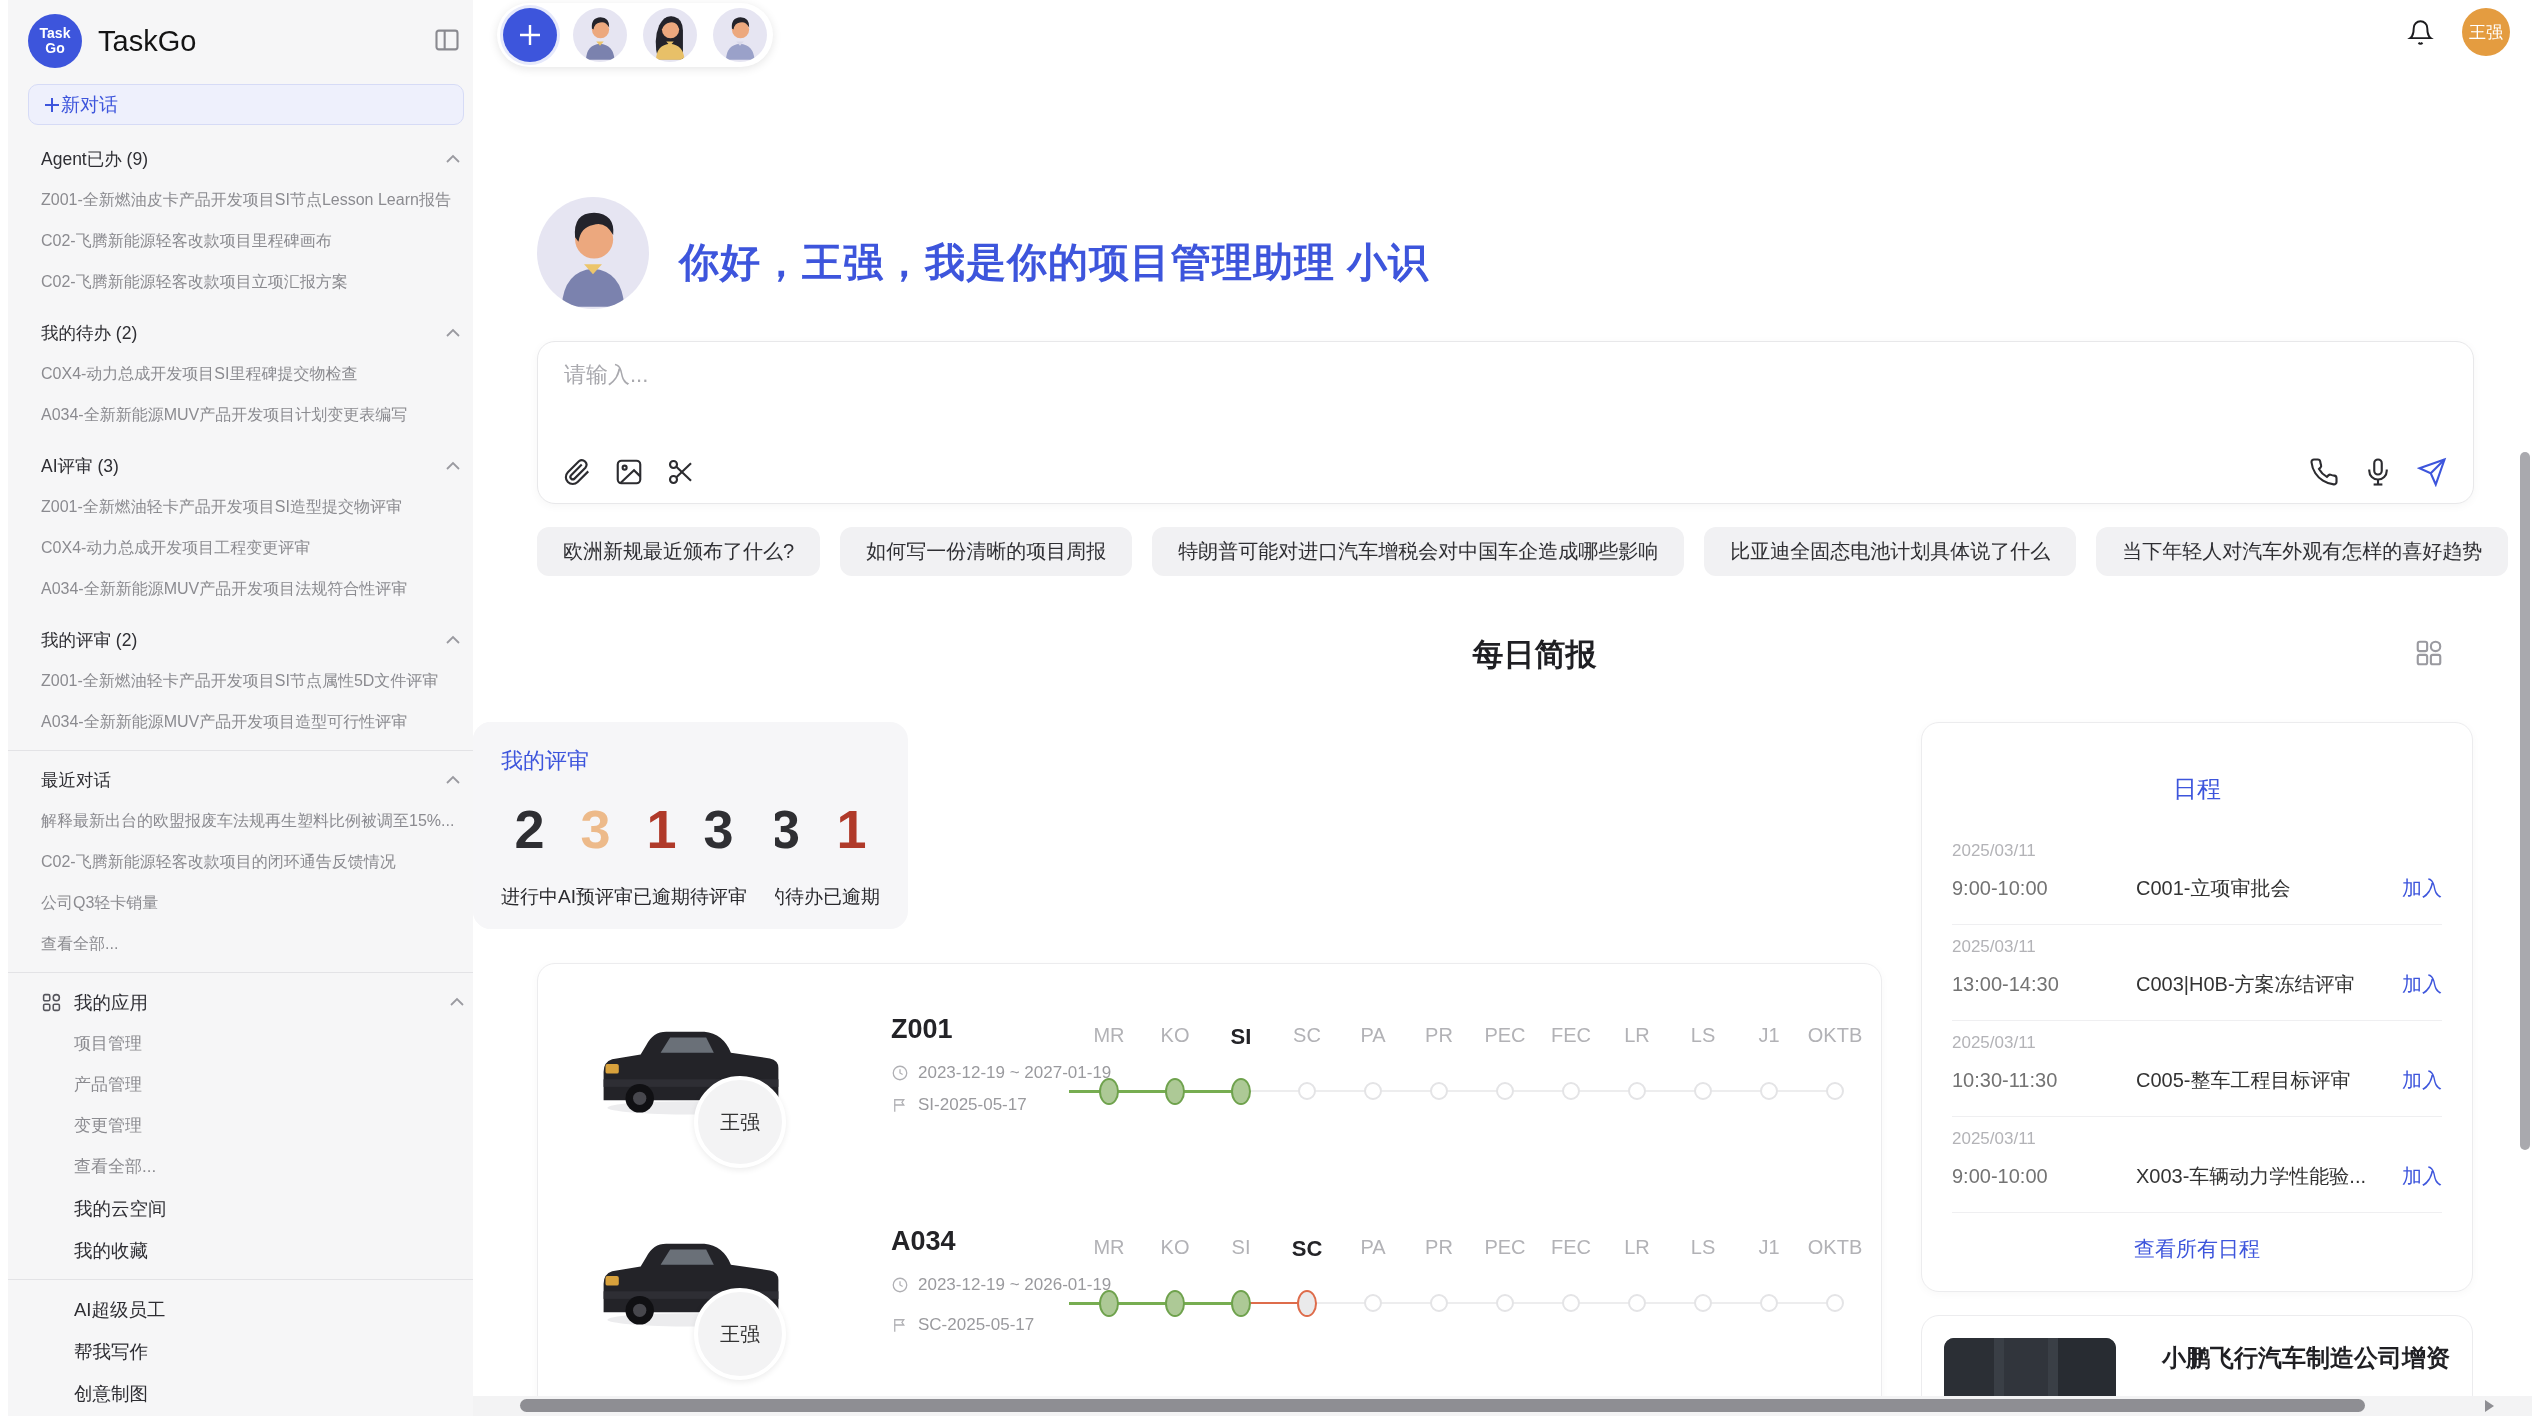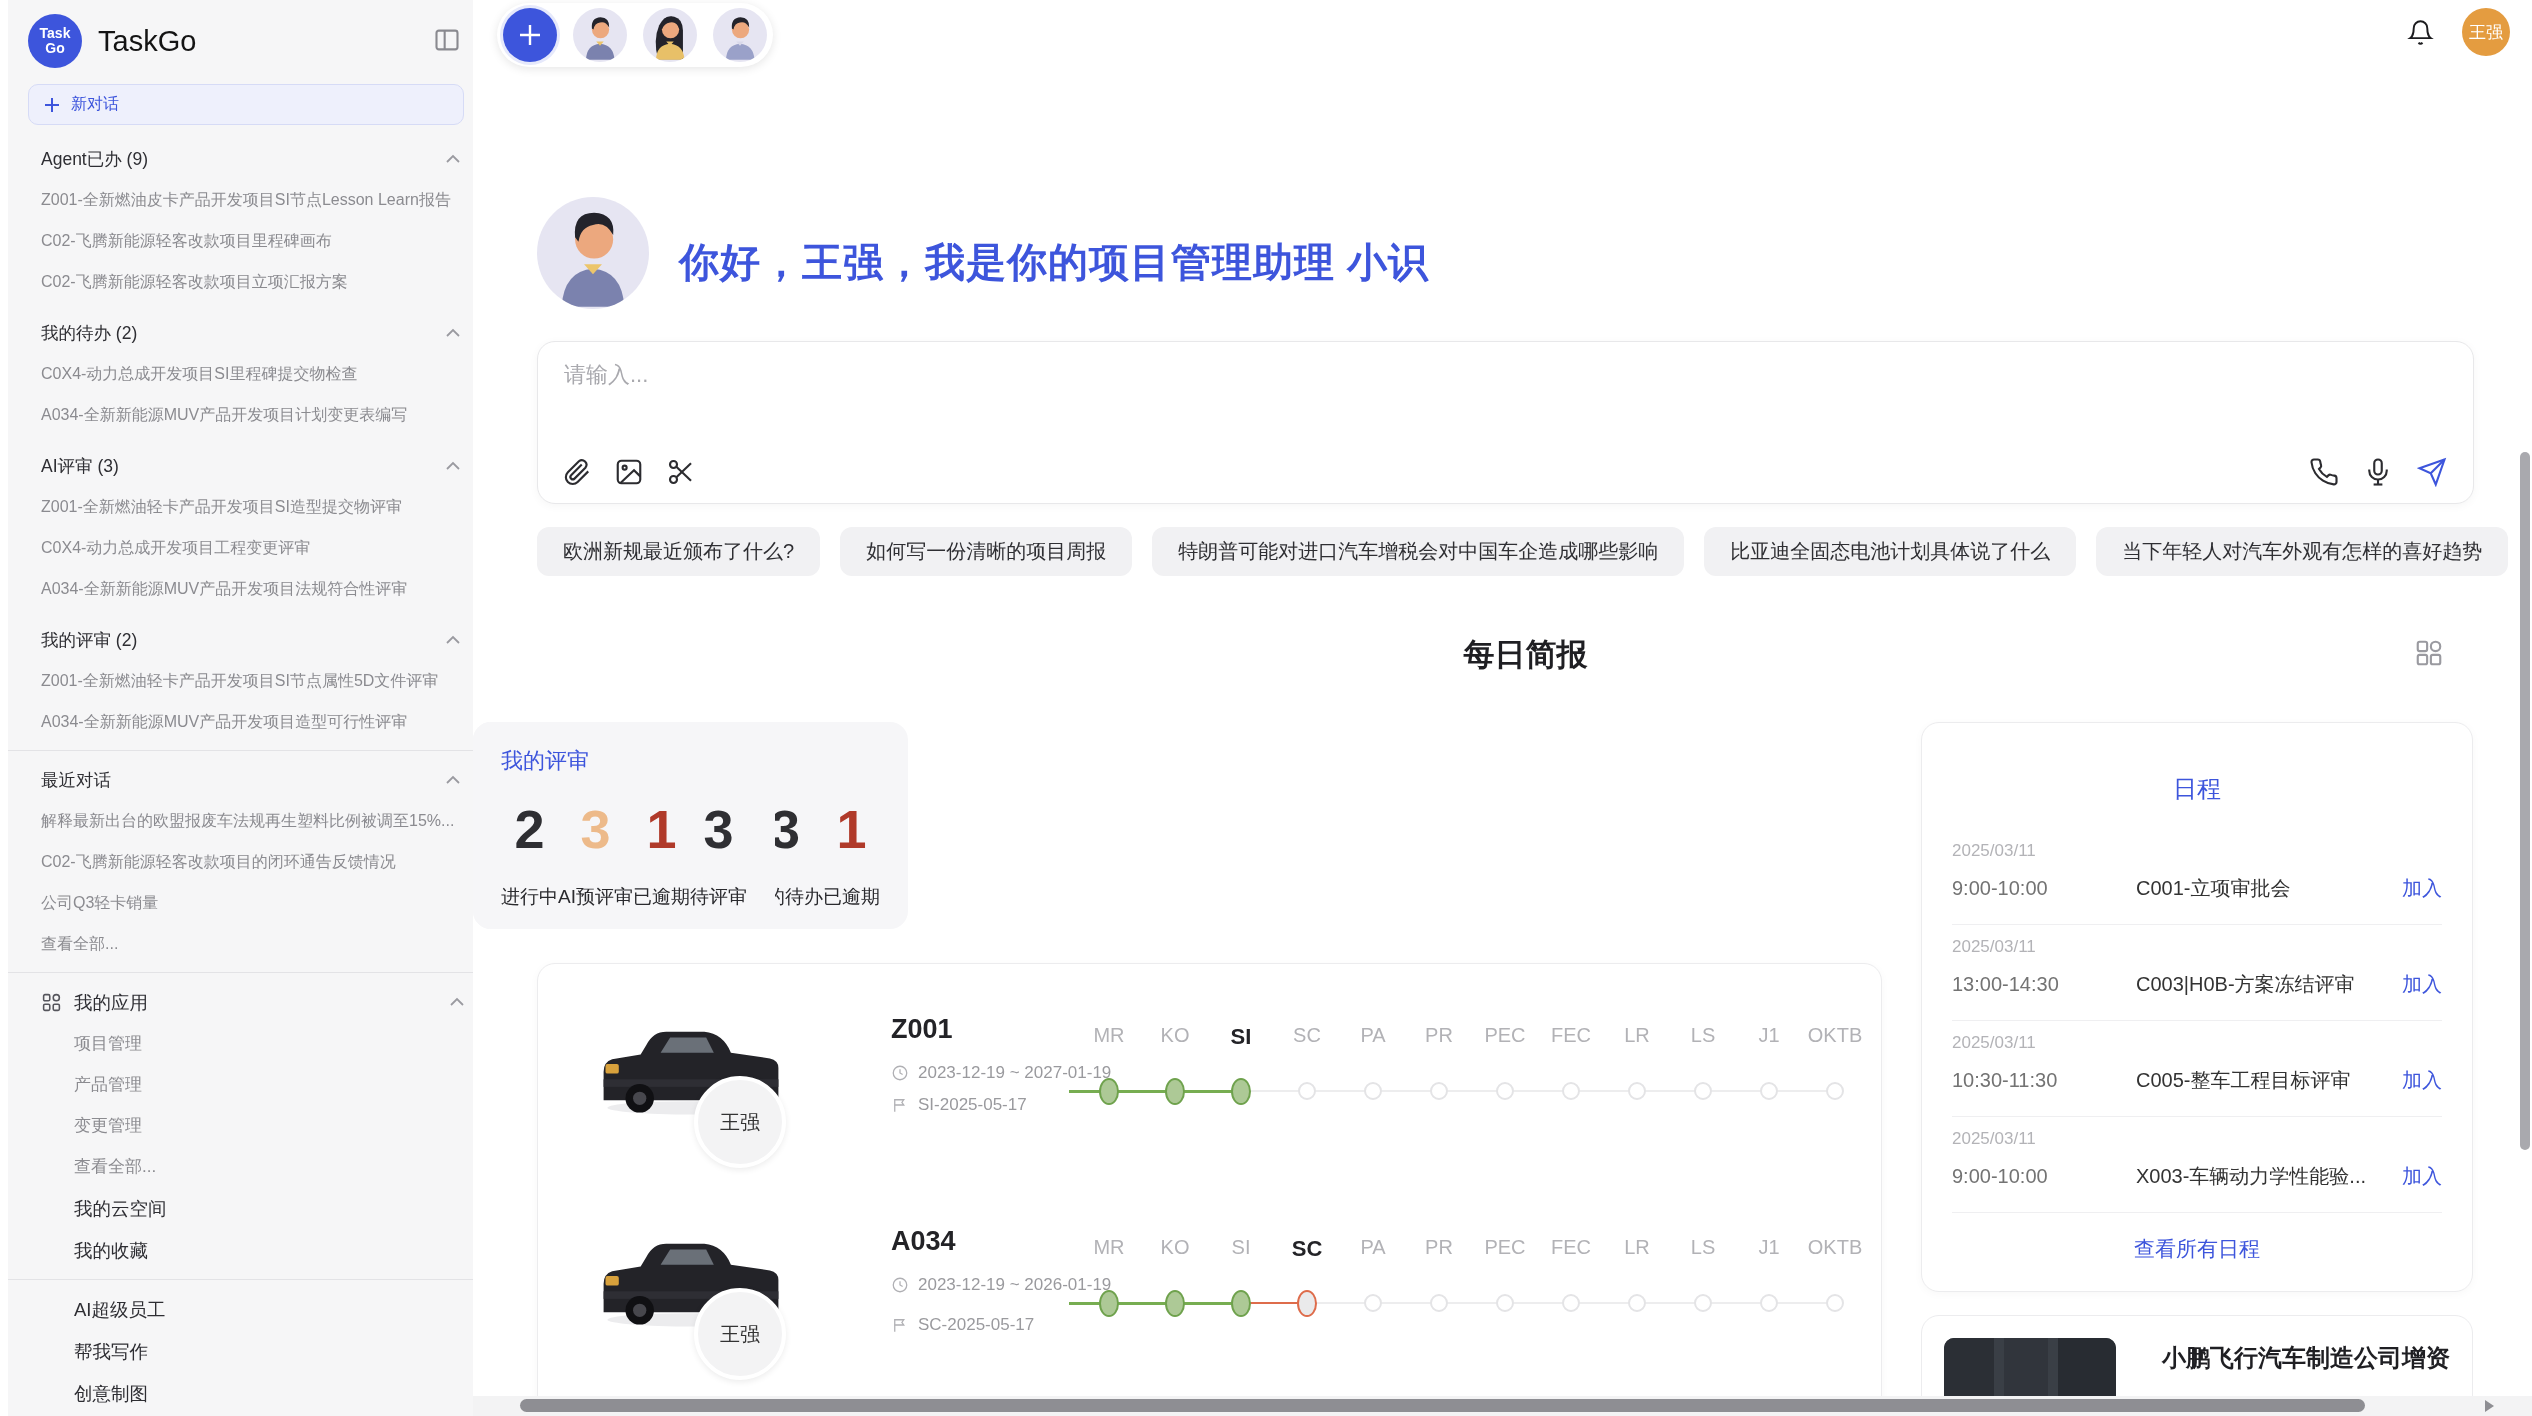--- a/index.html
+++ b/index.html
@@ -10,22 +10,22 @@
   
   .sidebar { position:absolute; left:8px; top:0; width:472px; height:1416px;
     background:#f6f6f7; border-right:1px solid #e7e7e9; }
   .side-header { position:relative; padding:14px 16px 0 20px; display:flex; align-items:center; gap:16px; }
   .logo-circle { width:54px; height:54px; border-radius:50%; background:#3d55dc; color:#fff;
     display:flex; flex-direction:column; align-items:center; justify-content:center;
     font-size:14px; font-weight:700; line-height:15px; }
   .app-title { font-size:29px; font-weight:400; color:#141414; }
   .side-toggle { position:absolute; right:18px; top:26px; width:28px; height:28px; color:#8a8a90; cursor:pointer; }
   .new-chat { margin:16px 16px 0 20px; width:436px; height:41px; border-radius:10px;
-    background:#eef0fc; border:1px solid #d6dbf6; display:flex; align-items:center; gap:10px;
-    padding:0 14px; color:#3d55dc; font-size:16px; cursor:pointer; }
+    background:#eef0fc; border:1px solid #d6dbf6; display:flex; align-items:center; 
+    padding:0 14px; color:#3d55dc; font-size:19px; cursor:pointer; }
   .side-body { position:absolute; top:128px; left:0; right:0; bottom:0; overflow:hidden; }
   .pad { padding:0 14px 0 33px; }
   .s-head { height:41px; display:flex; align-items:center; font-size:17.5px; color:#2e2e33;
     font-weight:500; cursor:pointer; position:relative; }
   .s-head .chev { position:absolute; right:4px; color:#9a9aa0; }
   .s-item { height:41px; line-height:41px; font-size:16px; color:#8b8b90; white-space:nowrap;
     overflow:hidden; cursor:pointer; }
   .s-section { margin-top:10px; }
   .s-divider { height:1px; background:#e3e3e6; margin:8px 0; }
   .side-row { height:42px; display:flex; align-items:center; gap:12px; font-size:18.5px;
@@ -70,21 +70,21 @@
   .c-left { left:24px; }
   .c-right { right:26px; gap:24px; }
   .c-btn { width:30px; height:30px; color:#2c2c30; background:none; border:none; cursor:pointer; padding:0; }
   .c-btn.send { color:#3d55dc; }
 
   .chips { position:absolute; left:64px; top:527px; width:1937px; display:flex;
     justify-content:space-between; gap:20px; }
   .chip { height:49px; border-radius:12px; background:#f1f1f3; border:none; padding:0 26px;
     font-size:20px; color:#2f2f33; font-family:inherit; white-space:nowrap; cursor:pointer; }
 
-  .brief-head { position:absolute; left:55px; top:634px; width:1995px; text-align:center;
+  .brief-head { position:absolute; left:64px; top:634px; width:1995px; text-align:center;
     font-size:31px; font-weight:700; color:#1f1f23; }
   .grid-icon { position:absolute; left:1941px; top:638px; width:30px; height:30px; color:#9a9aa0; cursor:pointer; }
 
   .stat-card { position:absolute; top:722px; height:207px; background:#f6f6f8; border-radius:18px; padding:24px 28px; }
   .stat-title { font-size:22px; color:#3d55dc; }
   .stat-row { display:flex; justify-content:space-around; margin-top:22px; }
   .stat { text-align:center; }
   .stat-num { font-size:54px; font-weight:600; }
   .stat-label { margin-top:24px; font-size:19px; color:#2a2a2e; }
   .tone-dark { color:#2f2f33; } .tone-blue { color:#4161e8; }

